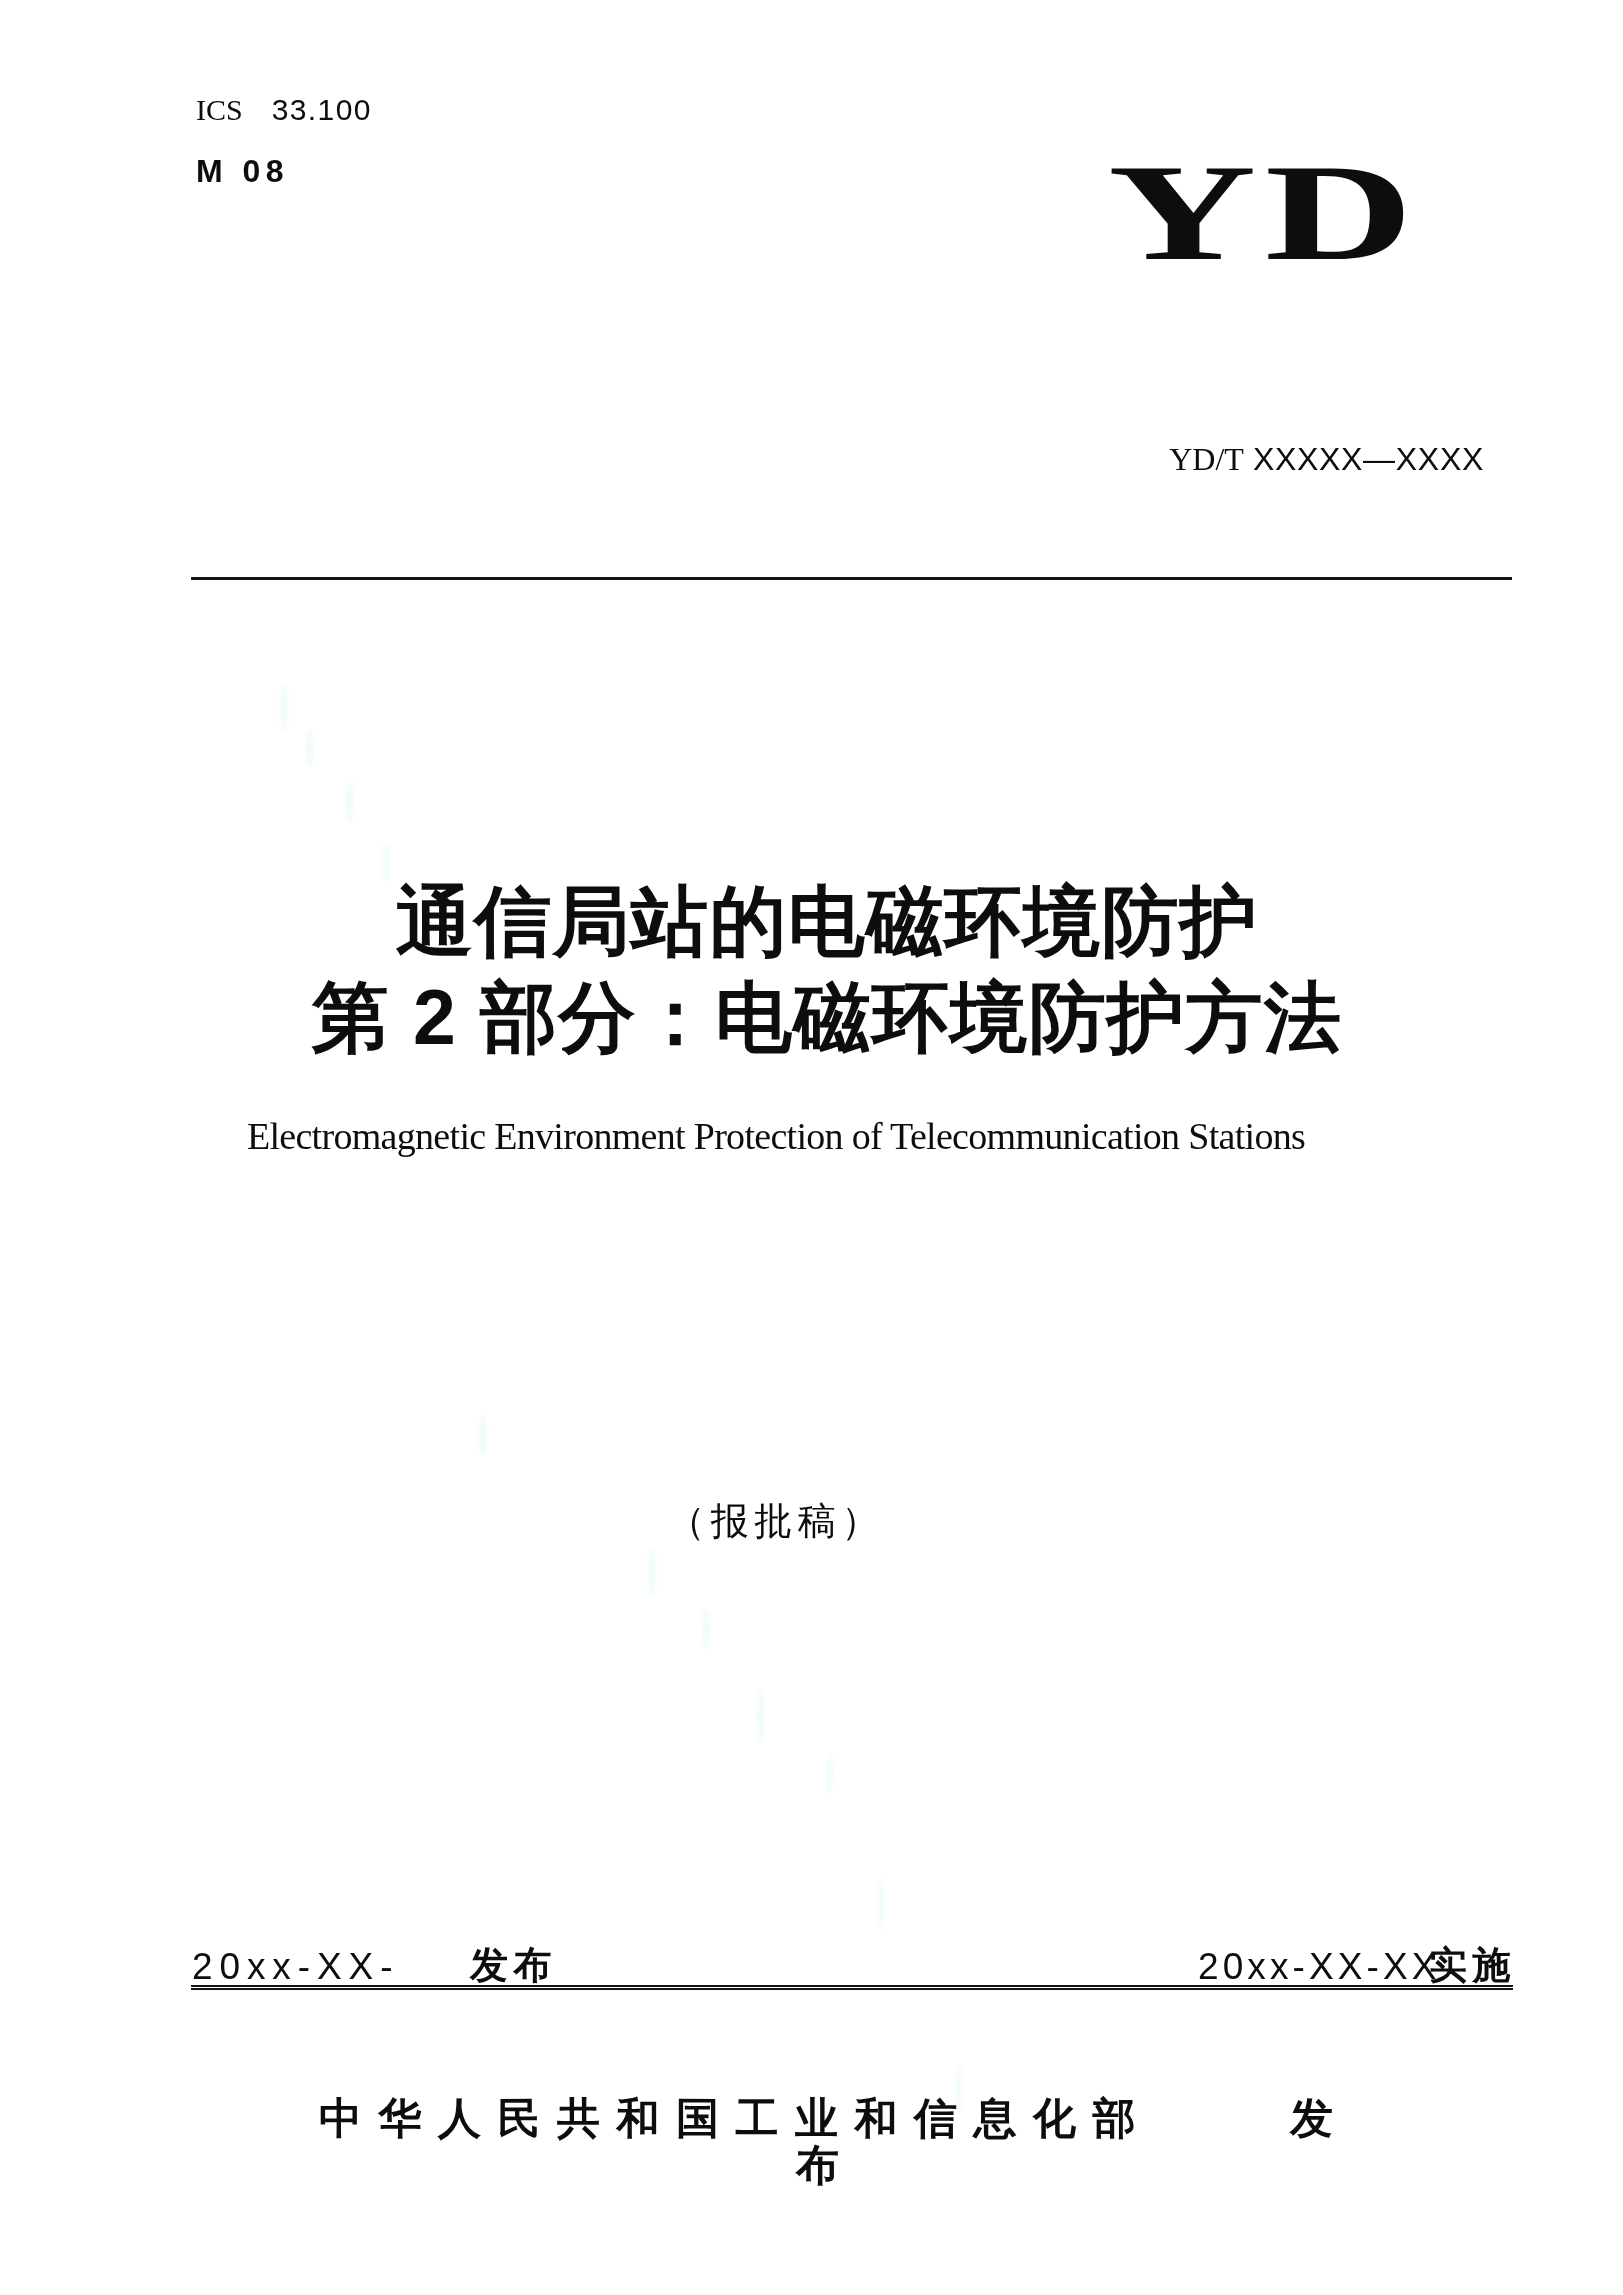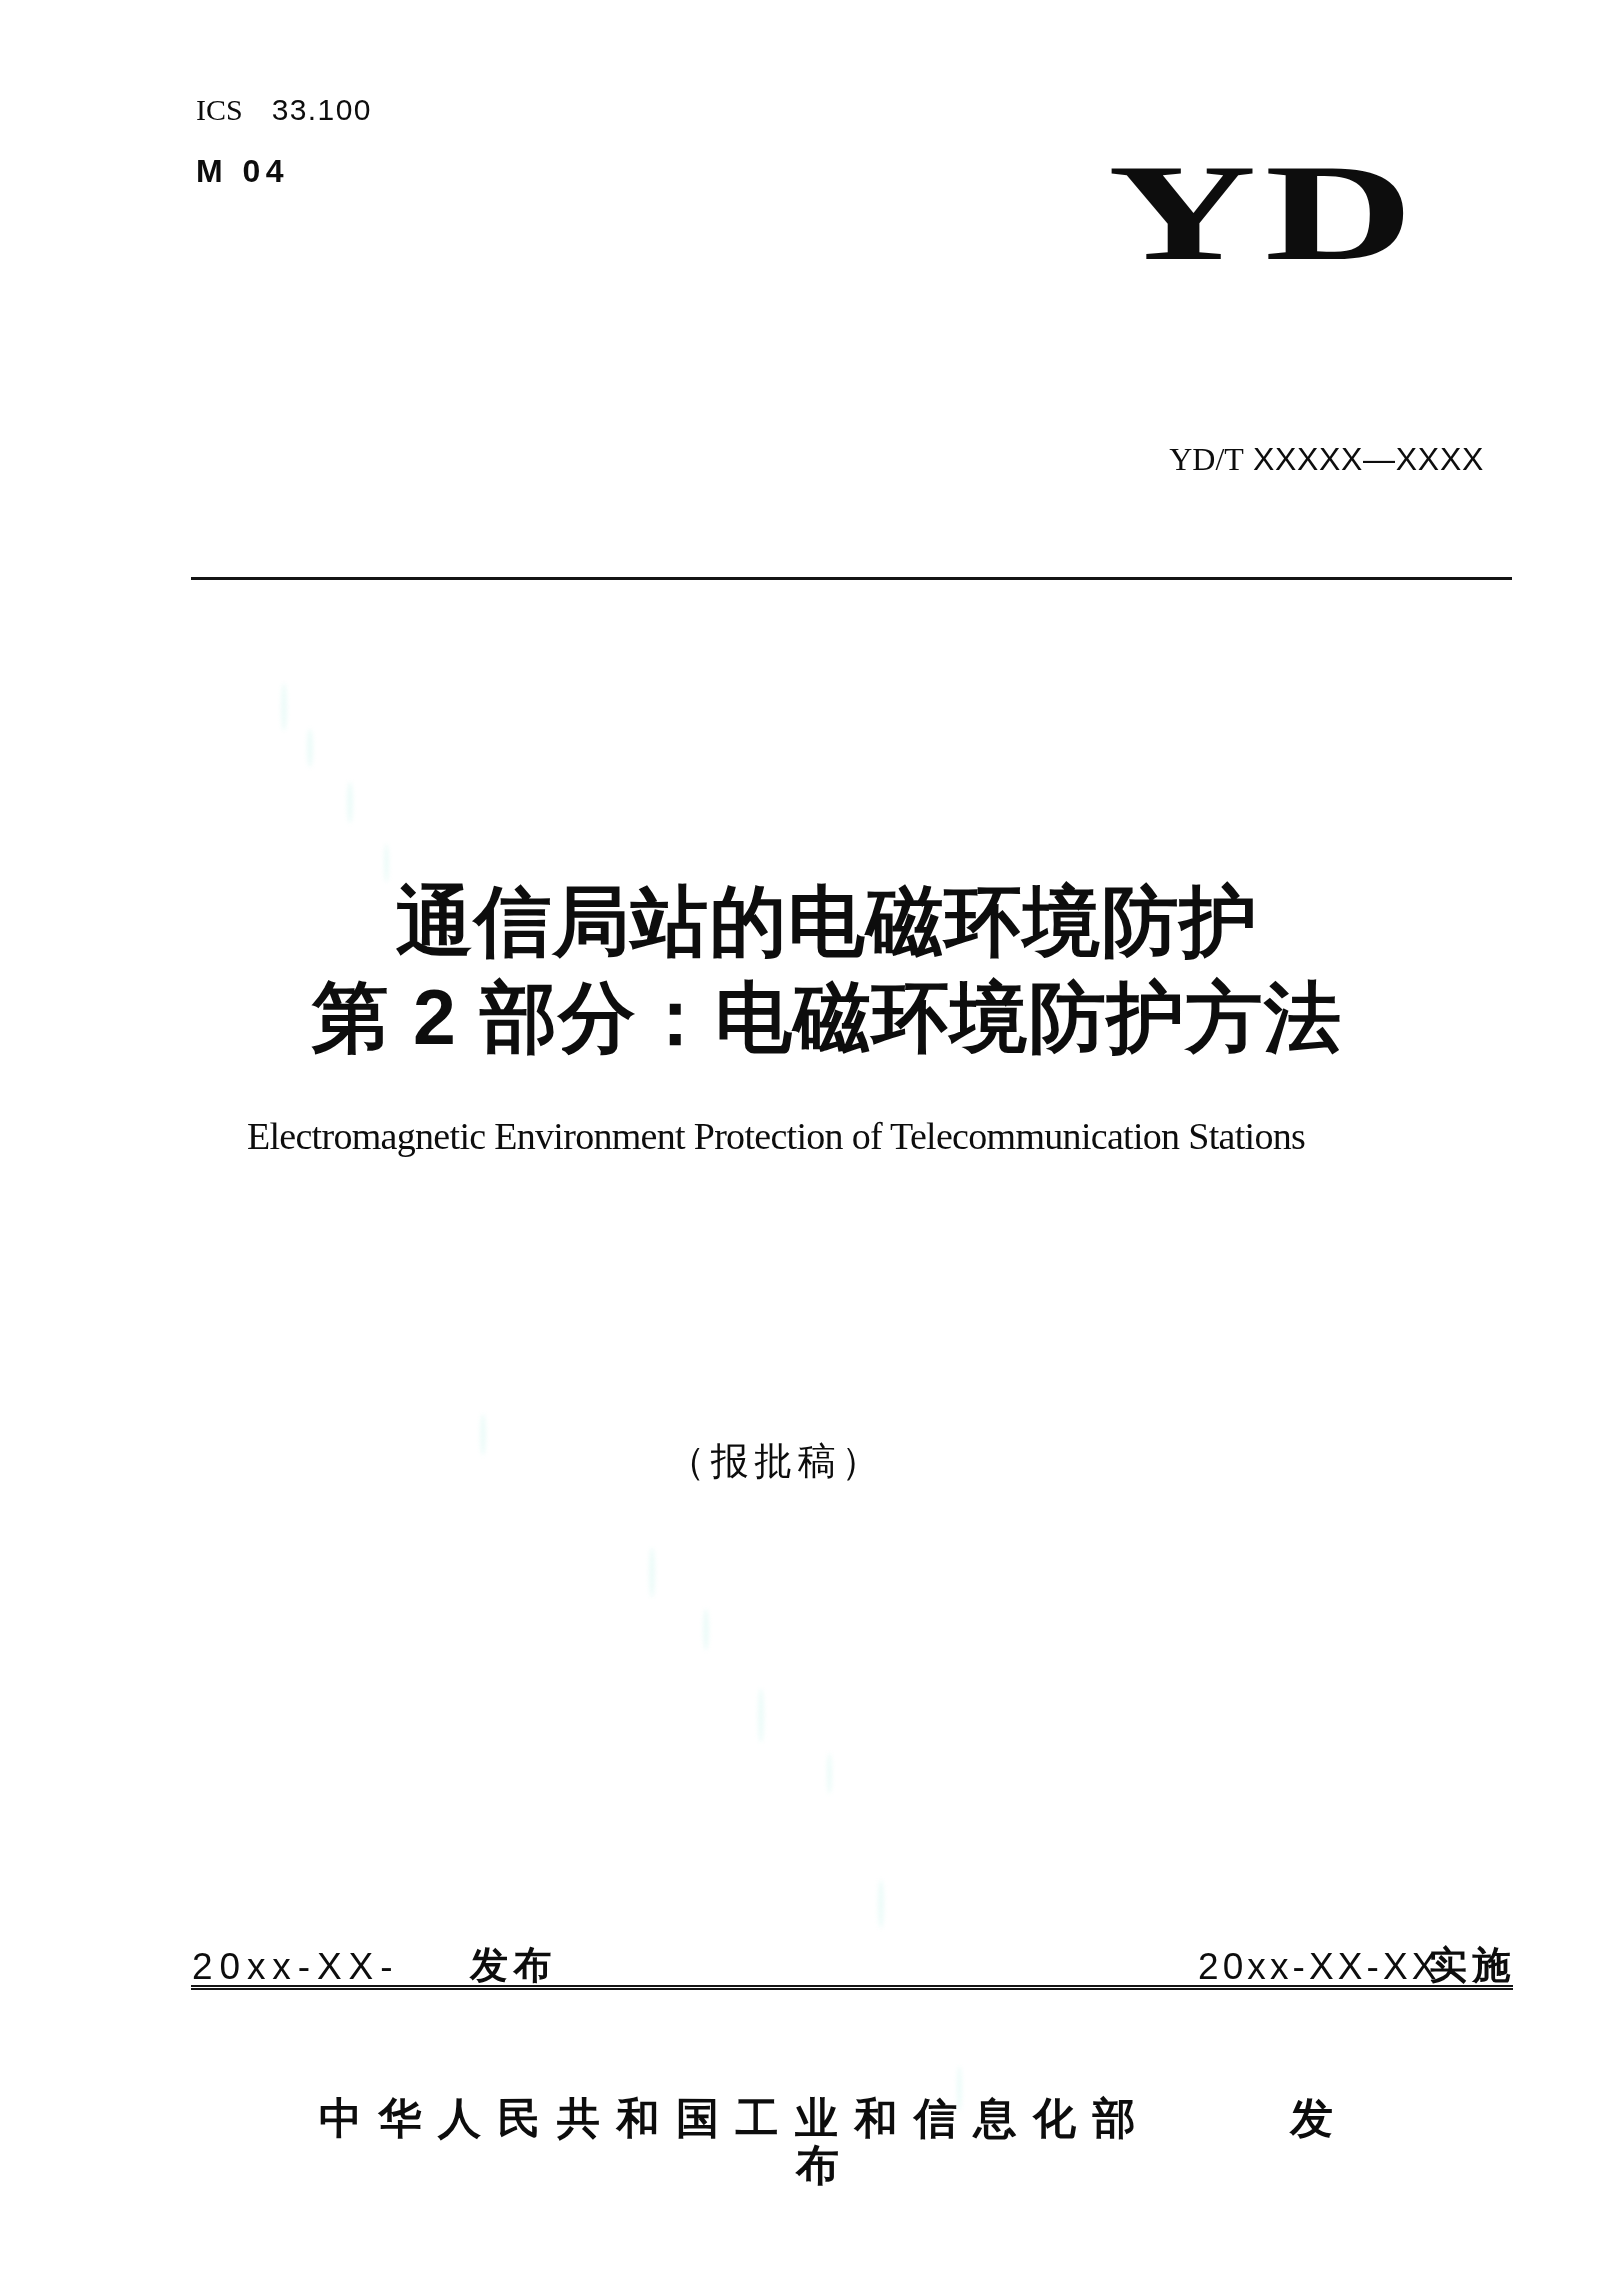--- a/index.html
+++ b/index.html
@@ -51,21 +51,21 @@
     text-align:center;font-size:77px;font-weight:900;
     line-height:96px;letter-spacing:1.4px;
   }
 
   
   .en-line{left:0;width:1552px;text-align:center;font-size:38px;letter-spacing:-0.7px;}
   .en-line1{top:1117px;}
   .en-line2{top:1227px;}
 
   
-  .draft-note{left:0;top:1442px;width:1552px;text-align:center;font-size:38px;letter-spacing:5.5px;}
+  .draft-note{left:0;top:1502px;width:1552px;text-align:center;font-size:38px;letter-spacing:5.5px;}
 
   
   .date-txt{font-size:37px;letter-spacing:6.9px;}
   .date-label{font-size:38px;font-weight:600;letter-spacing:5.5px;}
   .issue-date{left:192px;top:1948px;}
   .issue-label{left:470px;top:1946px;}
   .impl-date{left:1198px;top:1948px;letter-spacing:4.1px;}
   .impl-label{left:1429px;top:1946px;}
 
   
@@ -88,21 +88,21 @@
   .s11{left:957px;top:2066px;width:4.8px;height:45px;}
 </style>
 </head>
 <body>
 
 <div class="page">
 
   <div class="abs ics-line">
     <span class="ics-label">ICS</span><span class="ics-value hei">33.100</span>
   </div>
-  <div class="abs doc-class hei">M 04</div>
+  <div class="abs doc-class hei">M 08</div>
 
   <div class="abs yd-logo serif">YD</div>
 
 
   <div class="abs std-number">
     <span class="serif">YD/T</span><span class="num hei">XXXXX—XXXX</span>
   </div>
 
   <div class="rule top-rule"></div>
 

